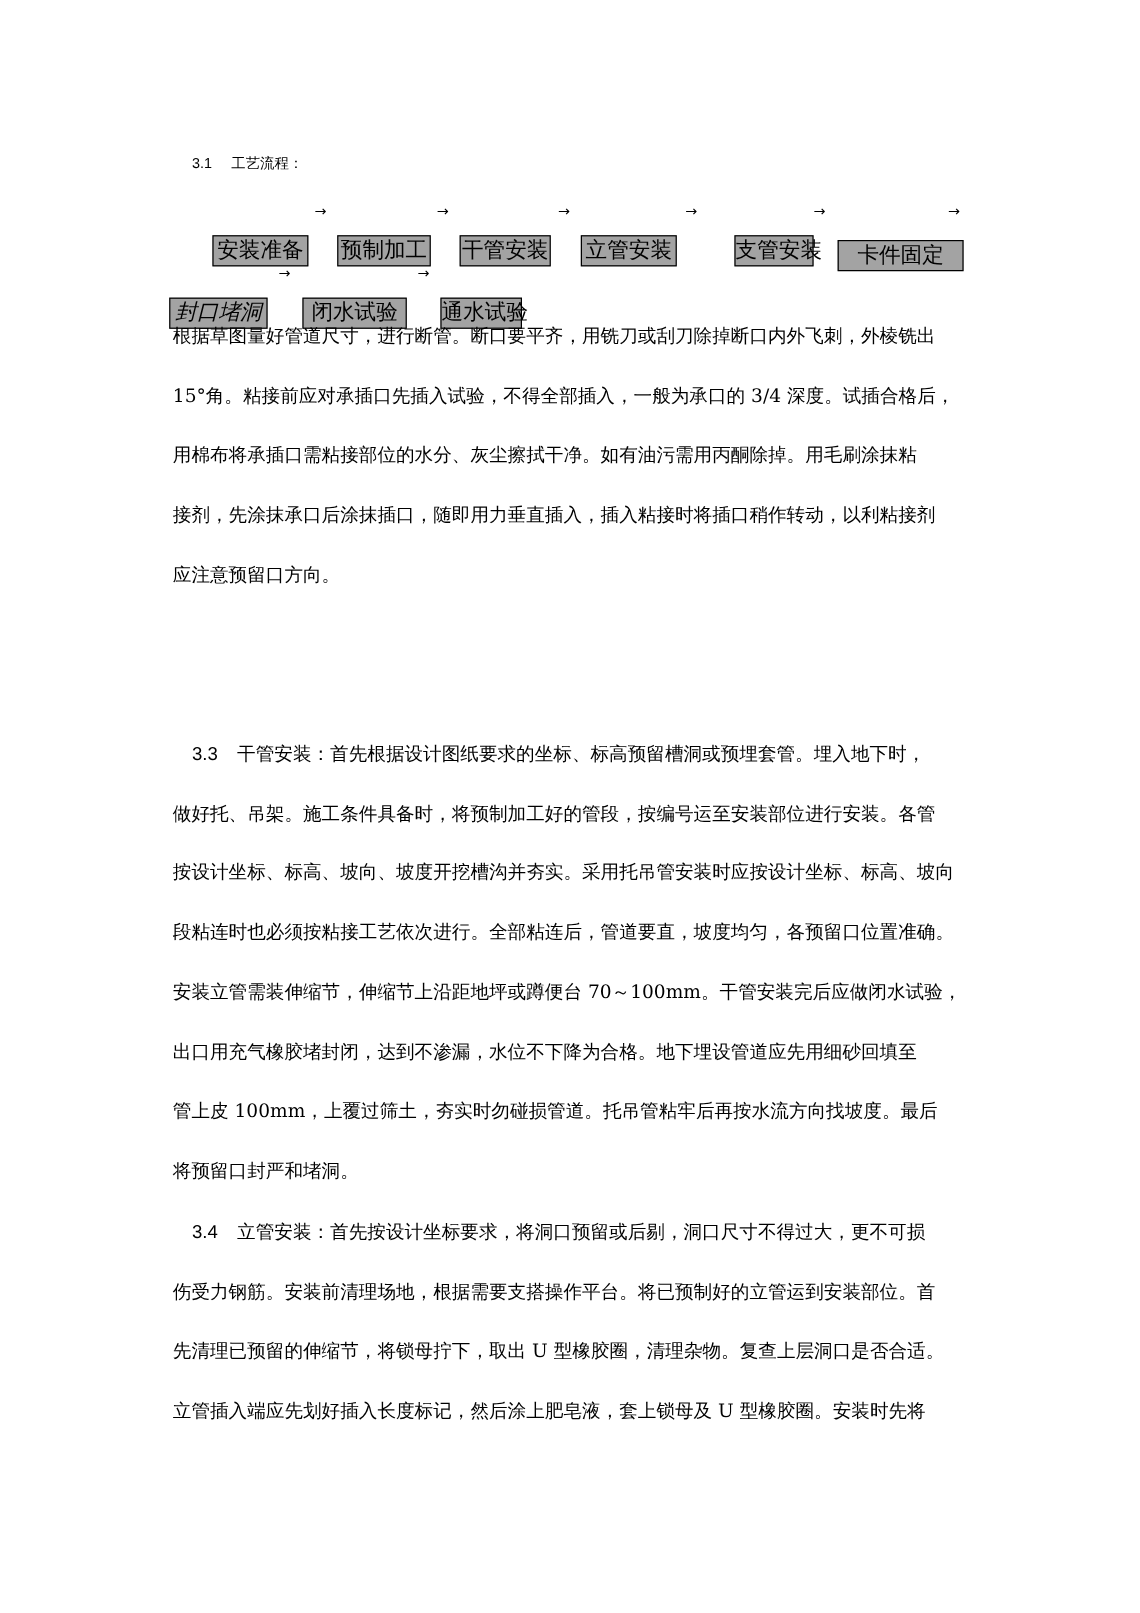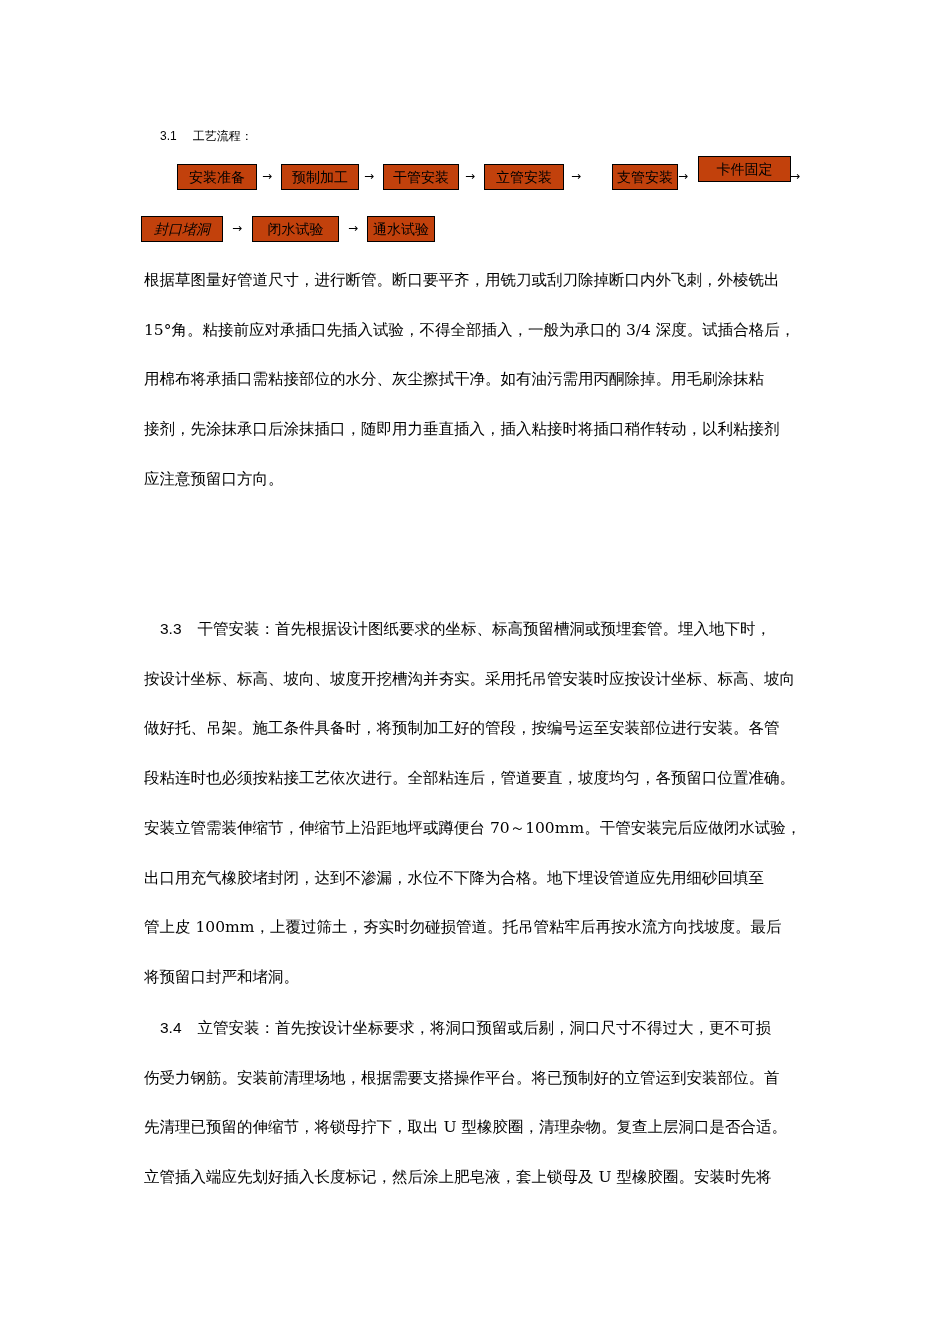--- a/index.html
+++ b/index.html
@@ -8,22 +8,22 @@
       font-family: "DejaVu Serif", "Liberation Serif", serif;
       color: #000;
     }
     .heading31 {
       position: absolute; left: 160px; top: 125px;
       font-size: 12px; line-height: 22px; white-space: nowrap;
     }
     .num { font-family: "Liberation Sans", "DejaVu Sans", sans-serif; margin-right: 16px; }
     .flow-box {
       position: absolute; height: 26px; border: 1px solid #000;
-      box-sizing: border-box; font-size: 14px; line-height: 24px;
-      text-align: center; white-space: nowrap; background: #c2410c;
+      box-sizing: border-box; font-size: 18px; line-height: 24px;
+      text-align: center; white-space: nowrap; background: #a3a3a3; margin-top: 32px;
     }
     .arrow {
       position: absolute; font-size: 12px; line-height: 16px;
       font-family: "DejaVu Sans", sans-serif;
     }
     .para {
       position: absolute; left: 144px; width: 680px;
       font-size: 15.5px; line-height: 49.7px;
       text-align: justify; text-indent: 16px;
     }
@@ -40,41 +40,41 @@
 <div class="flow-box" style="left:177px;top:164px;width:80px;">安装准备</div>
 <span class="arrow" style="left:262px;top:168px;">→</span>
 <div class="flow-box" style="left:281px;top:164px;width:78px;">预制加工</div>
 <span class="arrow" style="left:364px;top:168px;">→</span>
 <div class="flow-box" style="left:383px;top:164px;width:76px;text-align:center;">干管安装</div>
 <span class="arrow" style="left:465px;top:168px;">→</span>
 <div class="flow-box" style="left:484px;top:164px;width:80px;">立管安装</div>
 <span class="arrow" style="left:571px;top:168px;">→</span>
 <div class="flow-box" style="left:612px;top:164px;width:66px;">支管安装</div>
 <span class="arrow" style="left:678px;top:168px;">→</span>
-<div class="flow-box" style="left:698px;top:156px;width:93px;">卡件固定</div>
+<div class="flow-box" style="left:698px;top:168px;width:105px;">卡件固定</div>
 <span class="arrow" style="left:790px;top:168px;">→</span>
 
 <div class="flow-box" style="left:141px;top:216px;width:82px;font-style:italic;">封口堵洞</div>
 <span class="arrow" style="left:232px;top:220px;">→</span>
 <div class="flow-box" style="left:252px;top:216px;width:87px;">闭水试验</div>
 <span class="arrow" style="left:348px;top:220px;">→</span>
 <div class="flow-box" style="left:367px;top:216px;width:68px;">通水试验</div>
 
 <div class="para" style="top:256px;">
   <span class="line">根据草图量好管道尺寸，进行断管。断口要平齐，用铣刀或刮刀除掉断口内外飞刺，外棱铣出</span>
   <span class="line">15°角。粘接前应对承插口先插入试验，不得全部插入，一般为承口的 3/4 深度。试插合格后，</span>
   <span class="line">用棉布将承插口需粘接部位的水分、灰尘擦拭干净。如有油污需用丙酮除掉。用毛刷涂抹粘</span>
   <span class="line">接剂，先涂抹承口后涂抹插口，随即用力垂直插入，插入粘接时将插口稍作转动，以利粘接剂</span>
   <span class="line">应注意预留口方向。</span>
 </div>
 
 <div class="para" style="top:604px;">
   <span class="line first"><span class="num">3.3</span><span>干管安装：首先根据设计图纸要求的坐标、标高预留槽洞或预埋套管。埋入地下时，</span></span>
+  <span class="line">做好托、吊架。施工条件具备时，将预制加工好的管段，按编号运至安装部位进行安装。各管</span>
   <span class="line">按设计坐标、标高、坡向、坡度开挖槽沟并夯实。采用托吊管安装时应按设计坐标、标高、坡向</span>
-  <span class="line">做好托、吊架。施工条件具备时，将预制加工好的管段，按编号运至安装部位进行安装。各管</span>
   <span class="line">段粘连时也必须按粘接工艺依次进行。全部粘连后，管道要直，坡度均匀，各预留口位置准确。</span>
   <span class="line">安装立管需装伸缩节，伸缩节上沿距地坪或蹲便台 70～100mm。干管安装完后应做闭水试验，</span>
   <span class="line">出口用充气橡胶堵封闭，达到不渗漏，水位不下降为合格。地下埋设管道应先用细砂回填至</span>
   <span class="line">管上皮 100mm，上覆过筛土，夯实时勿碰损管道。托吊管粘牢后再按水流方向找坡度。最后</span>
   <span class="line">将预留口封严和堵洞。</span>
 </div>
 
 <div class="para" style="top:1003px;">
   <span class="line first"><span class="num">3.4</span><span>立管安装：首先按设计坐标要求，将洞口预留或后剔，洞口尺寸不得过大，更不可损</span></span>
   <span class="line">伤受力钢筋。安装前清理场地，根据需要支搭操作平台。将已预制好的立管运到安装部位。首</span>

